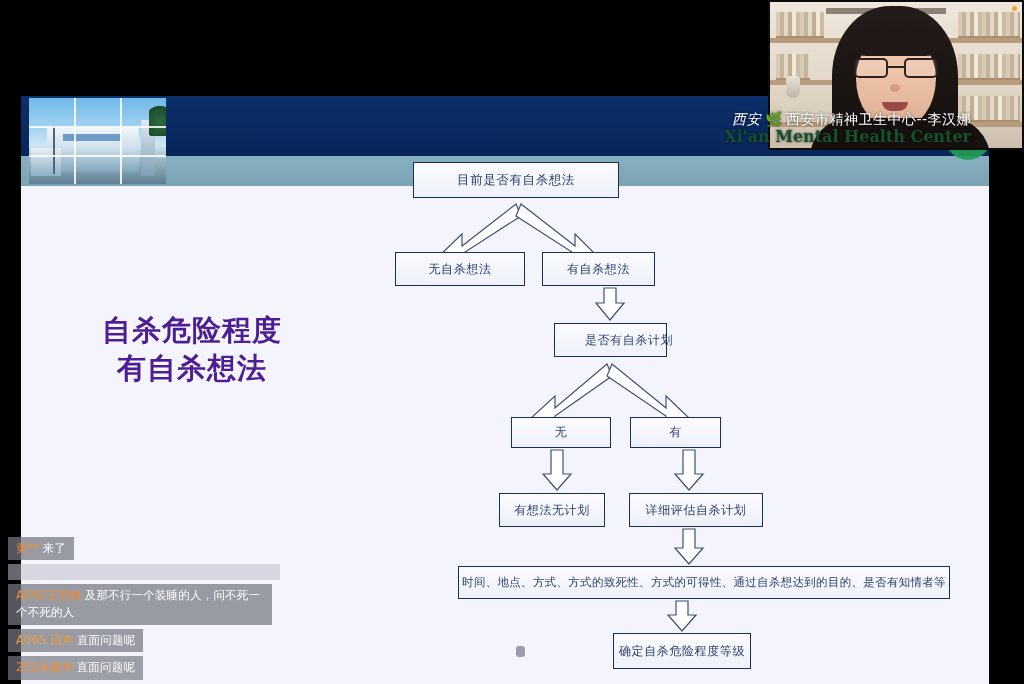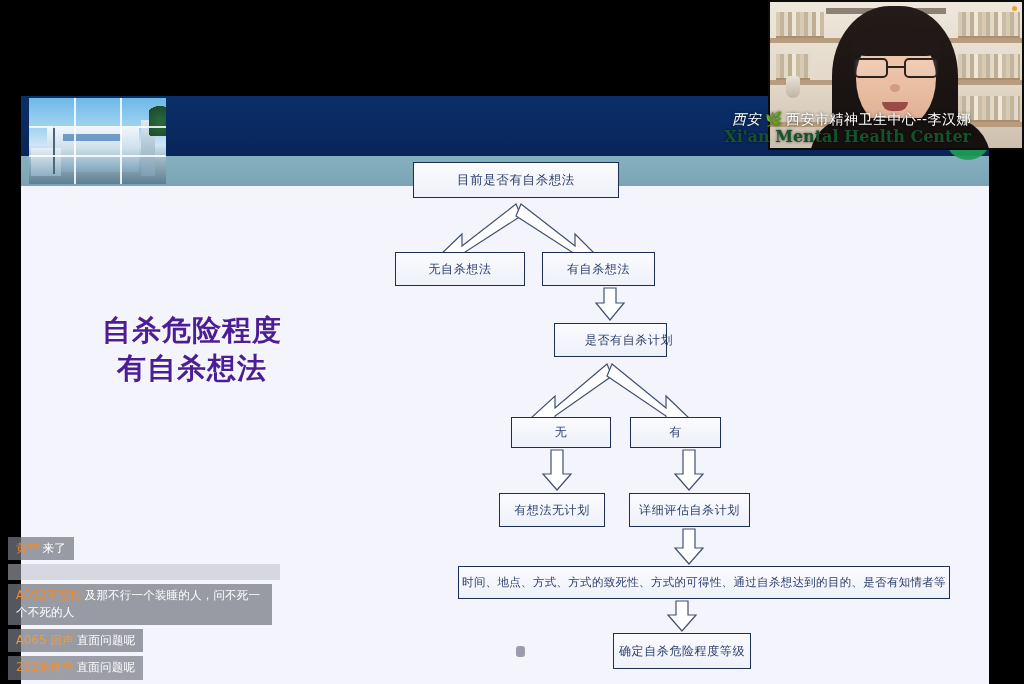--- a/index.html
+++ b/index.html
@@ -122,21 +122,21 @@
     color: #2b3f6b; font-size: 12px; letter-spacing: .6px;
     text-align: center; white-space: nowrap;
   }
   #b-q1   { left: 392px; top: 66px;  width: 206px; height: 36px; font-size: 12.5px; }
   #b-no1  { left: 374px; top: 156px; width: 130px; height: 34px; }
   #b-yes1 { left: 521px; top: 156px; width: 113px; height: 34px; }
   #b-q2   { left: 533px; top: 227px; width: 113px; height: 34px; padding-left: 37px; }
   #b-no2  { left: 490px; top: 321px; width: 100px; height: 31px; }
   #b-yes2 { left: 609px; top: 321px; width: 91px;  height: 31px; }
   #b-plan0{ left: 478px; top: 397px; width: 106px; height: 34px; }
-  #b-plan1{ left: 608px; top: 397px; width: 121px; height: 34px; }
+  #b-plan1{ left: 608px; top: 397px; width: 134px; height: 34px; }
   #b-detail{ left: 437px; top: 470px; width: 492px; height: 33px; font-size: 11.5px; letter-spacing: .3px; }
   #b-final{ left: 592px; top: 537px; width: 138px; height: 36px; }
 
   
   #flow-svg {
     position: absolute; left: 0; top: 0;
     width: 968px; height: 588px;
     pointer-events: none;
   }
   .arw { fill: #ffffff; stroke: #41506f; stroke-width: 1.2; }

